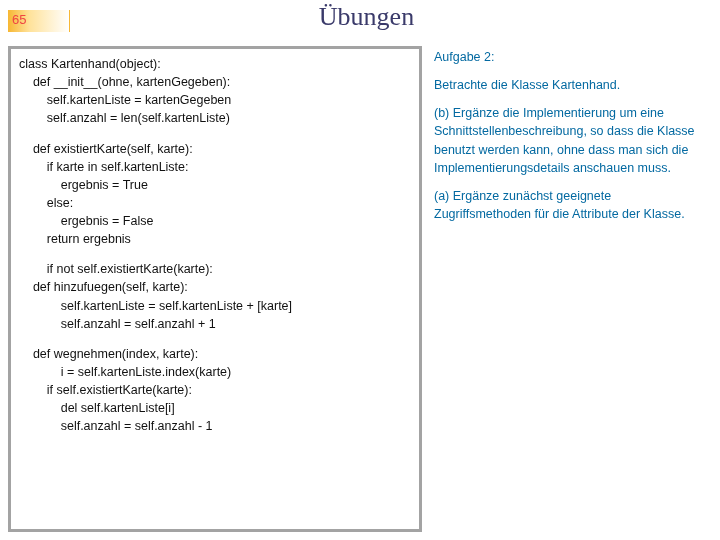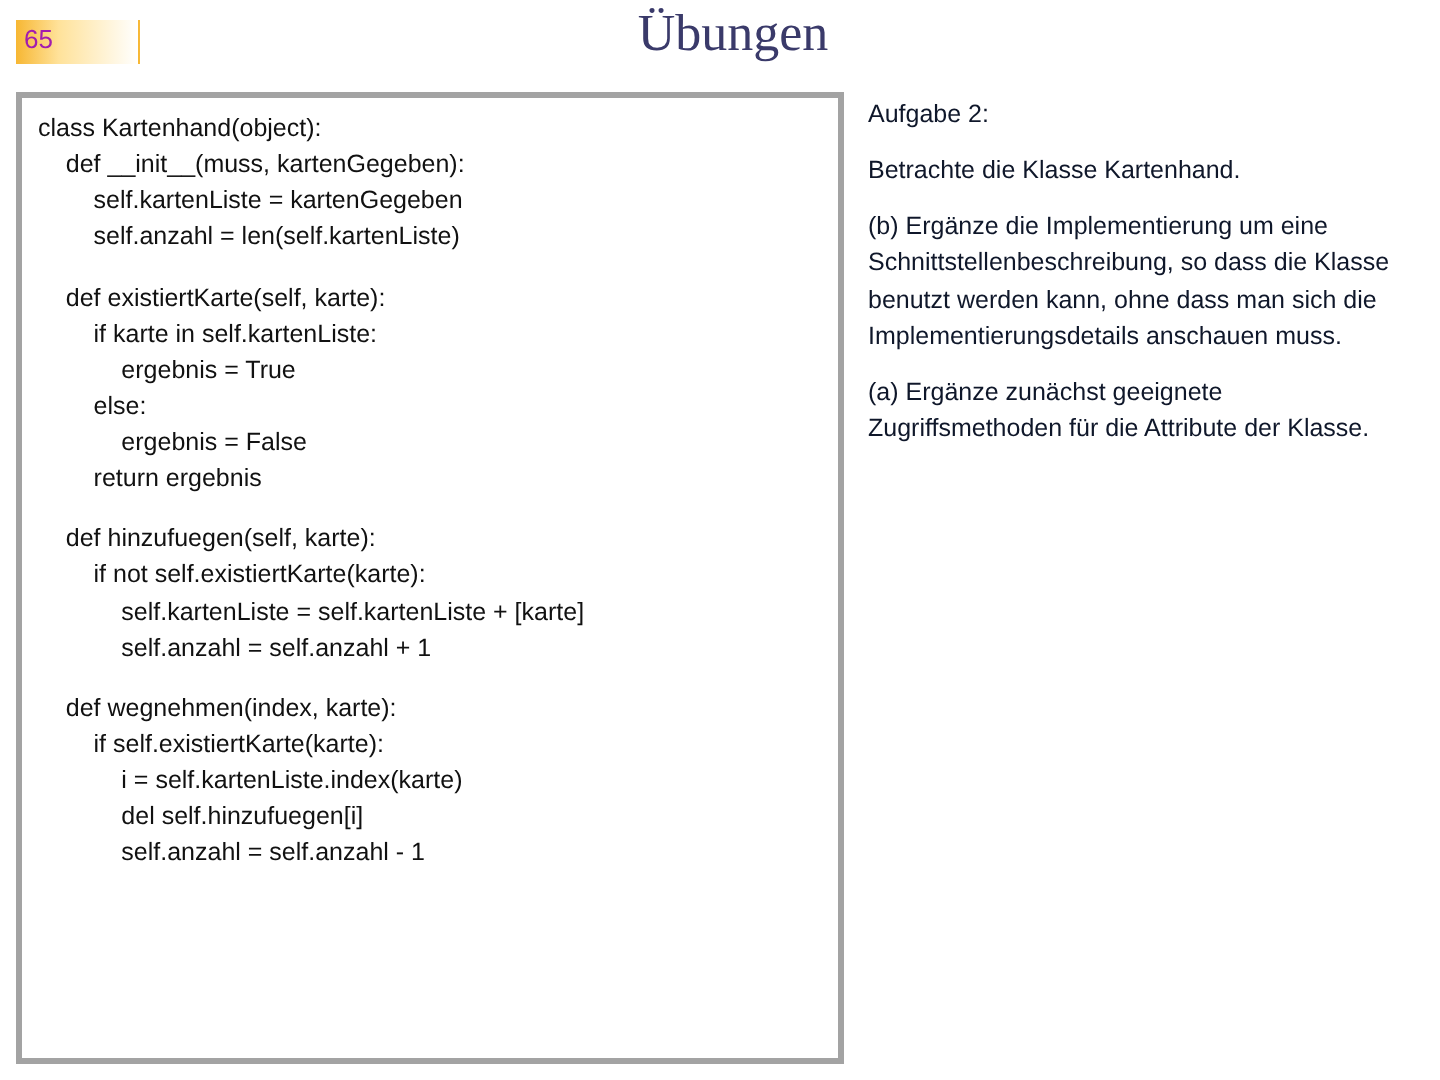--- a/index.html
+++ b/index.html
@@ -5,82 +5,82 @@
   * { box-sizing: border-box; margin: 0; padding: 0; }
   html, body { width: 720px; height: 540px; background: #ffffff; font-family: Arial, Helvetica, sans-serif; }
   .slide { width: 720px; height: 540px; position: relative; background: #fff; }
   .header { position: relative; height: 44px; }
   .page-num-box {
     position: absolute; left: 8px; top: 10px; width: 62px; height: 22px;
     background: linear-gradient(to right, #f7b733 0%, #ffe29a 35%, #fff 100%);
     border-right: 1px solid rgba(0,0,0,0);
   }
   .page-num {
-    position: absolute; left: 12px; top: 12px; font-size: 13px; color: #a21caf;
+    position: absolute; left: 12px; top: 12px; font-size: 13px; color: #ef4444;
   }
   .title {
     position: absolute; left: 13px; right: 0; top: 2px; text-align: center;
     font-size: 26px; color: #3a3a6a; font-weight: 400;
     font-family: "Times New Roman", Times, serif;
   }
   .body { position: absolute; left: 8px; right: 8px; top: 46px; bottom: 8px; display: flex; gap: 10px; }
   .code-col {
     flex: 0 0 414px; border: 3px solid #a3a3a3; padding: 6px 8px 6px 8px;
     font-size: 12.5px; line-height: 1.45; color: #111;
     font-family: Arial, Helvetica, sans-serif;
   }
   .code-col .blk { margin-bottom: 12px; }
   .code-col .line { white-space: pre; }
   .task-col {
-    flex: 1; font-size: 12.5px; line-height: 1.45; color: #0f172a;
+    flex: 1; font-size: 12.5px; line-height: 1.45; color: #0369a1;
     padding: 2px 2px 0 2px;
   }
   .task-col p { margin-bottom: 10px; }
 </style>
 </head>
 <body>
 <div class="slide">
 
   <div class="header">
     <div class="page-num-box"></div>
     <div class="page-num">65</div>
     <div class="title">Übungen</div>
   </div>
 
   <div class="body">
     <div class="code-col">
 
       <div class="blk">
         <div class="line">class Kartenhand(object):</div>
-        <div class="line">    def __init__(muss, kartenGegeben):</div>
+        <div class="line">    def __init__(ohne, kartenGegeben):</div>
         <div class="line">        self.kartenListe = kartenGegeben</div>
         <div class="line">        self.anzahl = len(self.kartenListe)</div>
       </div>
 
       <div class="blk">
         <div class="line">    def existiertKarte(self, karte):</div>
         <div class="line">        if karte in self.kartenListe:</div>
         <div class="line">            ergebnis = True</div>
         <div class="line">        else:</div>
         <div class="line">            ergebnis = False</div>
         <div class="line">        return ergebnis</div>
       </div>
 
       <div class="blk">
+        <div class="line">        if not self.existiertKarte(karte):</div>
         <div class="line">    def hinzufuegen(self, karte):</div>
-        <div class="line">        if not self.existiertKarte(karte):</div>
         <div class="line">            self.kartenListe = self.kartenListe + [karte]</div>
         <div class="line">            self.anzahl = self.anzahl + 1</div>
       </div>
 
       <div class="blk" style="margin-bottom:0">
         <div class="line">    def wegnehmen(index, karte):</div>
+        <div class="line">            i = self.kartenListe.index(karte)</div>
         <div class="line">        if self.existiertKarte(karte):</div>
-        <div class="line">            i = self.kartenListe.index(karte)</div>
-        <div class="line">            del self.hinzufuegen[i]</div>
+        <div class="line">            del self.kartenListe[i]</div>
         <div class="line">            self.anzahl = self.anzahl - 1</div>
       </div>
 
     </div>
 
     <div class="task-col">
       <p>Aufgabe 2:</p>
       <p>Betrachte die Klasse Kartenhand.</p>
       <p>(b) Ergänze die Implementierung um eine Schnittstellenbeschreibung, so dass die Klasse benutzt werden kann, ohne dass man sich die Implementierungsdetails anschauen muss.</p>
       <p>(a) Ergänze zunächst geeignete Zugriffsmethoden für die Attribute der Klasse.</p>

